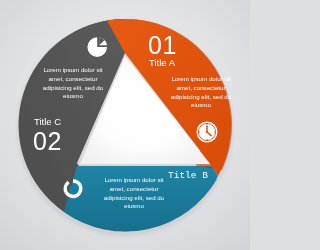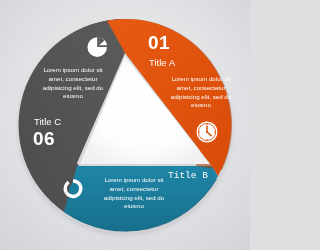--- a/index.html
+++ b/index.html
@@ -33,22 +33,22 @@
     height: 250px;
   }
 
   
   .lbl {
     position: absolute;
     color: #ffffff;
     -webkit-font-smoothing: antialiased;
   }
   .num {
-    font-size: 19px;
-    font-weight: 700;
+    font-size: 25px;
+    font-weight: 400;
     letter-spacing: 0.5px;
     line-height: 1;
     white-space: nowrap;
   }
   .ttl {
     font-size: 9.5px;
     font-weight: 400;
     line-height: 1;
     white-space: nowrap;
   }
@@ -175,21 +175,21 @@
           <path d="M13 3.2 a9.8 9.8 0 0 1 8.49 4.9 l-3.03 1.75 a6.3 6.3 0 0 0 -5.46 -3.15 Z"></path>
           <path d="M21.49 8.1 a9.8 9.8 0 0 1 -4.24 13.1 l-1.57 -3.12 a6.3 6.3 0 0 0 2.78 -8.23 Z"></path>
           <path d="M17.25 21.2 a9.8 9.8 0 0 1 -12.74 -4.2 l3.1 -1.6 a6.3 6.3 0 0 0 8.07 2.68 Z"></path>
           <path d="M4.51 17 a9.8 9.8 0 0 1 3.18 -12.3 l1.9 2.9 a6.3 6.3 0 0 0 -1.98 7.8 Z"></path>
         </g>
         <circle cx="13" cy="13" r="3.9" fill="#1b7d9e"></circle>
       </svg>
     </div>
 
     <div class="lbl ttl c-ttl">Title C</div>
-    <div class="lbl num c-num">06</div>
+    <div class="lbl num c-num">02</div>
     <div class="lbl body-txt c-body">Lorem ipsum dolor sit amet, consectetur adipisicing elit, sed do eiusmo</div>
 
     <div class="icon-wrap ic-pie">
       <svg viewBox="0 0 26 26" xmlns="http://www.w3.org/2000/svg">
         <path d="M12.2 13.1 V3.3 A9.8 9.8 0 1 0 22 13.1 Z" fill="#ffffff"></path>
         <path d="M14.2 3.4 A9.6 9.6 0 0 1 22.1 11.2 L14.2 11.2 Z" fill="#ffffff"></path>
         <path d="M14.2 3.4 A9.6 9.6 0 0 1 19.5 6.2 L14.2 11.2 Z" fill="#555555"></path>
       </svg>
     </div>
 

